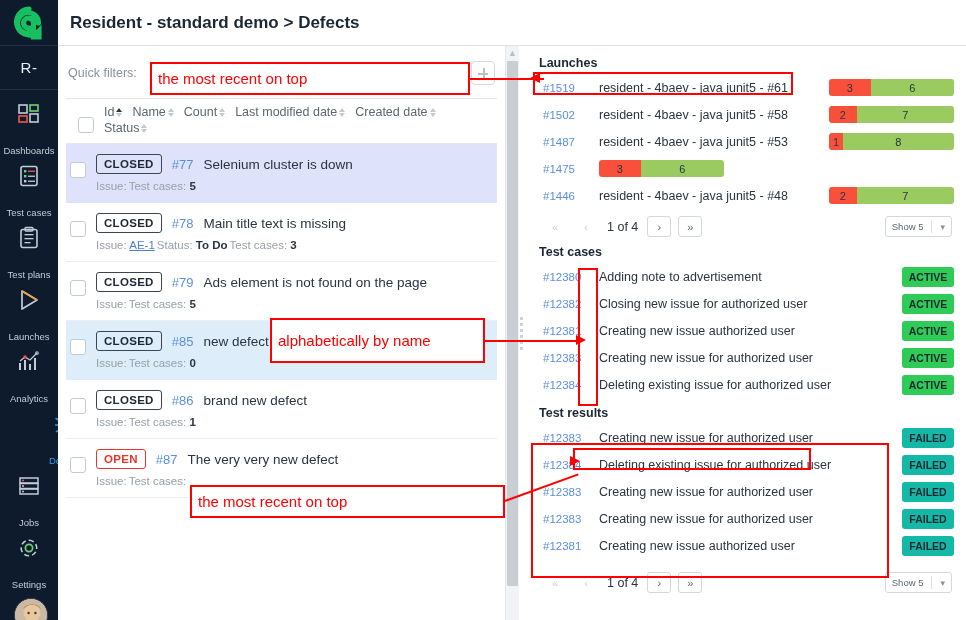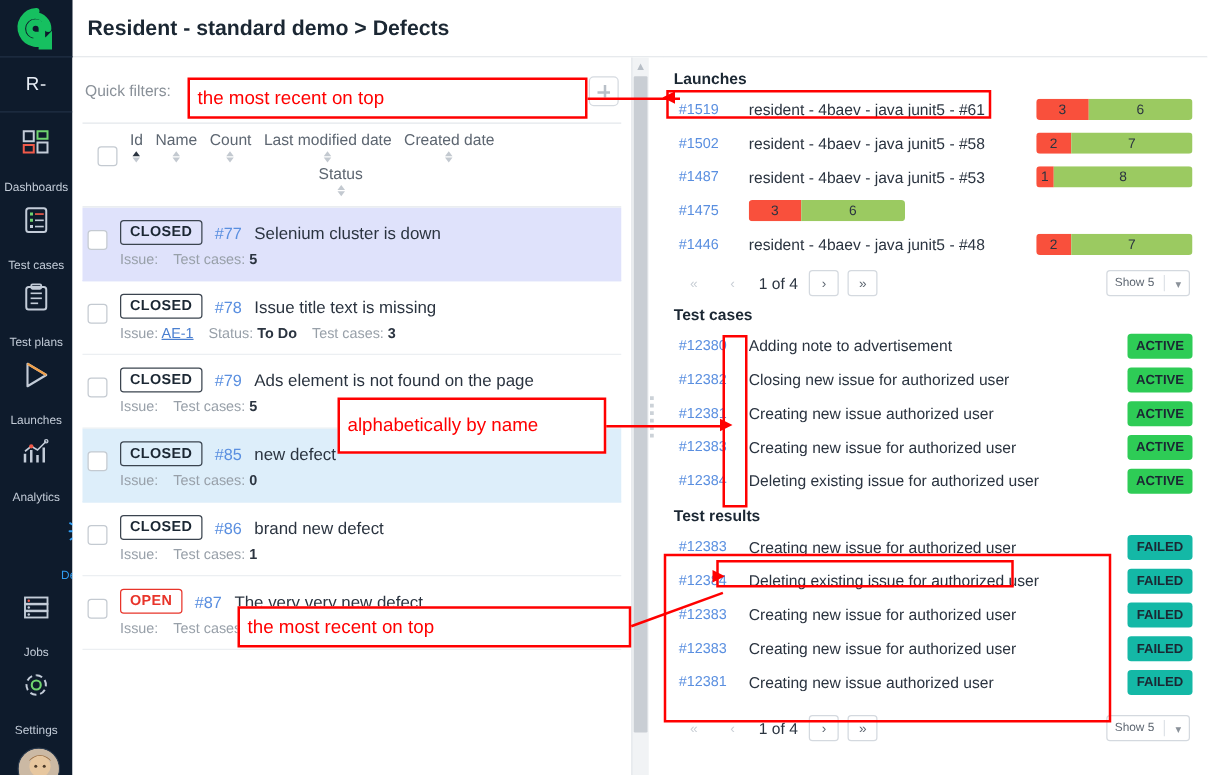--- a/index.html
+++ b/index.html
@@ -97,21 +97,20 @@
   .cb {
     width: 16px; height: 16px; border: 1px solid #c4cad1; border-radius: 3px;
     background: #fff; flex: 0 0 16px; cursor: pointer;
   }
   .thead .cb { margin-top: 14px; }
   .th-cols { display: flex; flex-wrap: wrap; gap: 2px 10px; padding-top: 2px; }
   .th {
     font-size: 12.5px; color: #5d6671;
     display: inline-flex; align-items: center; gap: 2px; cursor: pointer;
     white-space: nowrap;
-    flex-direction: column;
   }
   .th-w { width: 100%; }
   .sortic { display: inline-flex; flex-direction: column; line-height: 0; gap: 1px; }
   .sortic i {
     display: block; width: 0; height: 0;
     border-left: 3.5px solid transparent; border-right: 3.5px solid transparent;
   }
   .sortic i.up { border-bottom: 4px solid #c3c9d0; }
   .sortic i.dn { border-top: 4px solid #c3c9d0; }
   .sortic.asc i.up { border-bottom-color: #2b3440; }
@@ -129,21 +128,21 @@
   .row-line1 { display: flex; align-items: center; gap: 10px; text-align: right; }
   .badge {
     display: inline-flex; align-items: center; justify-content: center;
     height: 20px; padding: 0 7px; border-radius: 3px;
     font-size: 11.5px; font-weight: bold; letter-spacing: .3px;
     border: 1px solid #3b444f; color: #1b2733; background: transparent;
   }
   .badge.open { border-color: #e8342a; color: #e8342a; }
   .row-id { color: #5a8fe0; font-size: 13px; }
   .row-name { color: #2b3440; font-size: 13.5px; }
-  .row-line2 { margin-top: 6px; display: flex; gap: 12px; font-size: 11.5px; color: #98a0a9; }
+  .row-line2 { margin-top: 6px; display: flex; gap: 2px; font-size: 11.5px; color: #98a0a9; }
   .row-line2 b { color: #2b3440; font-weight: bold; }
   .row-line2 a { color: #4a7fd0; text-decoration: underline; }
 
   
   .splitter {
     width: 26px; flex: 0 0 26px; position: relative; background: #fff;
     display: flex; align-items: center; justify-content: center;
   }
   .splitter .grip { display: flex; flex-direction: column; gap: 3px; }
   .splitter .grip span { display: flex; gap: 3px; }
@@ -417,21 +416,21 @@
                   <span>Test cases: <b>5</b></span>
                 </div>
               </div>
             </div>
             <div class="row">
               <div class="cb"></div>
               <div class="row-main">
                 <div class="row-line1">
                   <span class="badge">CLOSED</span>
                   <span class="row-id">#78</span>
-                  <span class="row-name">Issue title text is missing</span>
+                  <span class="row-name">Main title text is missing</span>
                 </div>
                 <div class="row-line2">
                   <span>Issue: <a>AE-1</a></span>
                   <span>Status: <b>To Do</b></span>
                   <span>Test cases: <b>3</b></span>
                 </div>
               </div>
             </div>
             <div class="row">
               <div class="cb"></div>

